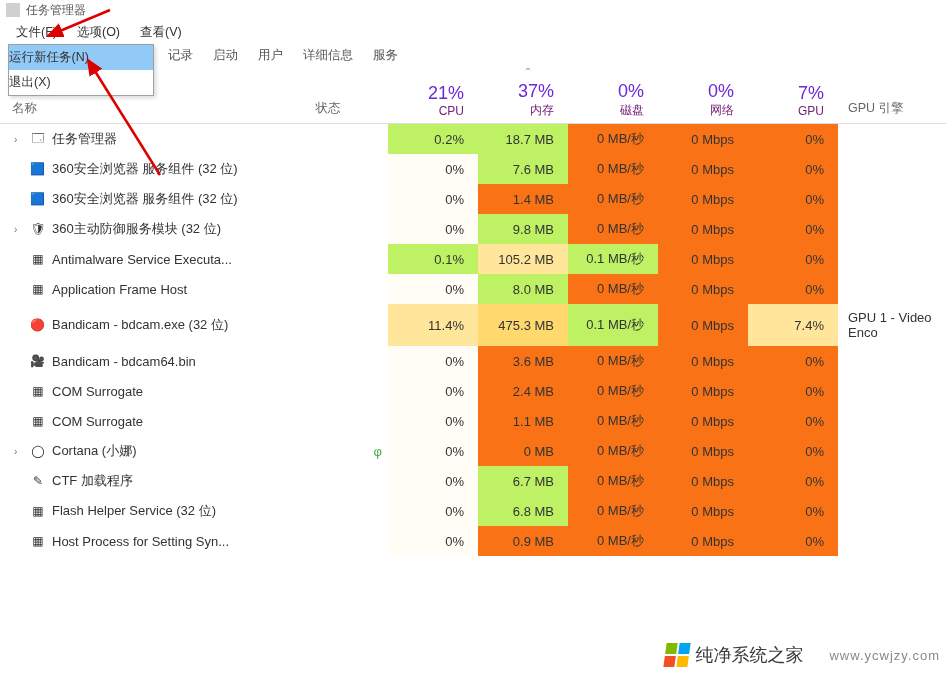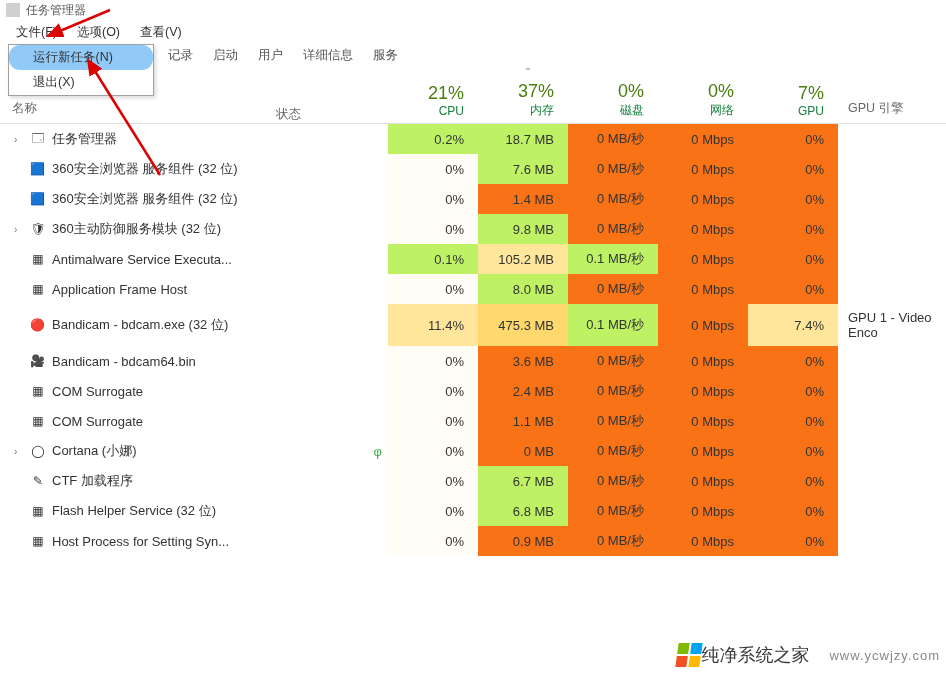--- a/index.html
+++ b/index.html
@@ -6,55 +6,55 @@
 body { font-family: "Microsoft YaHei", "Segoe UI", sans-serif; font-size: 13px; color: #333; background: #fff; width: 946px; height: 677px; overflow: hidden; position: relative; }
 
 .titlebar { display: flex; align-items: center; padding: 2px 6px; height: 20px; }
 .titlebar .tm-icon { width: 14px; height: 14px; background: #d0d0d0; margin-right: 6px; }
 .titlebar .title { font-size: 12px; color: #555; }
 
 .menubar { display: flex; padding: 2px 6px; font-size: 12.5px; position: relative; height: 22px; }
 .menubar .menu-item { padding: 2px 10px; cursor: default; }
 
 .dropdown { position: absolute; top: 44px; left: 8px; width: 146px; background: #fff; border: 1px solid #a0a0a0; box-shadow: 2px 2px 4px rgba(0,0,0,0.15); z-index: 10; }
-.dropdown .dd-item { padding: 4px 24px; font-size: 12.5px; border-radius: 11px; }
+.dropdown .dd-item { padding: 4px 0; font-size: 12.5px; }
 .dropdown .dd-item.sel { background: #91c9f7; }
 
 .tabbar { display: flex; margin-top: 2px; padding-left: 158px; font-size: 12.5px; height: 22px; align-items: flex-end; }
 .tabbar .tab { padding: 2px 10px; color: #555; }
 
 .sort-caret { text-align: center; color: #888; font-size: 10px; padding-left:110px; }
 
 .tbl { width: 100%; border-collapse: collapse; table-layout: fixed; }
 .tbl th { font-weight: normal; color: #666; font-size: 12.5px; padding: 4px 8px; border-bottom: 1px solid #ddd; height: 44px; vertical-align: middle; }
 .tbl th.name-col { width: 268px; text-align: left; padding-left: 12px; vertical-align: bottom; padding-bottom:6px;}
-.tbl th.status-col { width: 120px; text-align: left; vertical-align: bottom; padding-bottom:0;}
+.tbl th.status-col { width: 120px; text-align: center; vertical-align: bottom; padding-bottom:6px;}
 .tbl th.metric { width: 90px; text-align: right; padding-right: 14px; }
 .tbl th.gpu-engine { width: auto; text-align: left; padding-left: 10px; vertical-align: bottom; padding-bottom:6px;}
-.metric .pct { font-size: 18px; color: #4d7c0f; display: block; }
-.metric .lbl { font-size: 12px; color: #15803d; display: block; }
+.metric .pct { font-size: 18px; color: #6d28d9; display: block; }
+.metric .lbl { font-size: 12px; color: #701a75; display: block; }
 
 .group-row td { padding: 8px 12px; color: #2a5db0; font-size: 14px; }
 .proc-row td { padding: 6px 6px; border-bottom: 0; font-size: 13px; }
 .name-cell { display: flex; align-items: center; gap: 6px; padding-left: 8px; white-space: nowrap; overflow: hidden; text-overflow: ellipsis; }
 .expand { width: 10px; color: #777; font-size: 10px; display:inline-block; }
 .icon-box { width: 16px; height: 16px; display: inline-flex; align-items: center; justify-content: center; font-size: 12px; }
 .num-cell { text-align: right; padding-right: 14px !important; font-size: 13px; }
 .engine-cell { text-align: left; padding-left: 10px !important; font-size: 13px; color:#333; }
 
 
 .h0 { background: #fffdf5; }
 .h1 { background: #f97316; }
 .h2 { background: #bef264; }
 .h3 { background: #ffe69a; }
 .h4 { background: #ffd86e; }
 
 .arrow-svg { position: absolute; top: 0; left: 0; pointer-events: none; z-index: 20; }
 
-.watermark { position: absolute; right: 6px; bottom: 10px; display: flex; align-items: center; font-size: 18px; color: #3a3a3a; font-weight: 500; }
+.watermark { position: absolute; right: 6px; bottom: 10px; display: flex; align-items: center; gap: 6px; font-size: 18px; color: #3a3a3a; font-weight: 500; }
 .wm-logo { width: 24px; height: 24px; display: grid; grid-template-columns: 1fr 1fr; grid-template-rows: 1fr 1fr; gap: 2px; transform: skewX(-8deg); }
 .wm-logo span:nth-child(1){background:#7fba00;} .wm-logo span:nth-child(2){background:#00a4ef;} .wm-logo span:nth-child(3){background:#f25022;} .wm-logo span:nth-child(4){background:#ffb900;}
 .wm-url { font-size:13px; color:#888; letter-spacing:1px; margin-left:20px;}
 </style>
 </head>
 <body>
 
 <div class="titlebar">
   <span class="tm-icon"></span>
   <span class="title">任务管理器</span>

